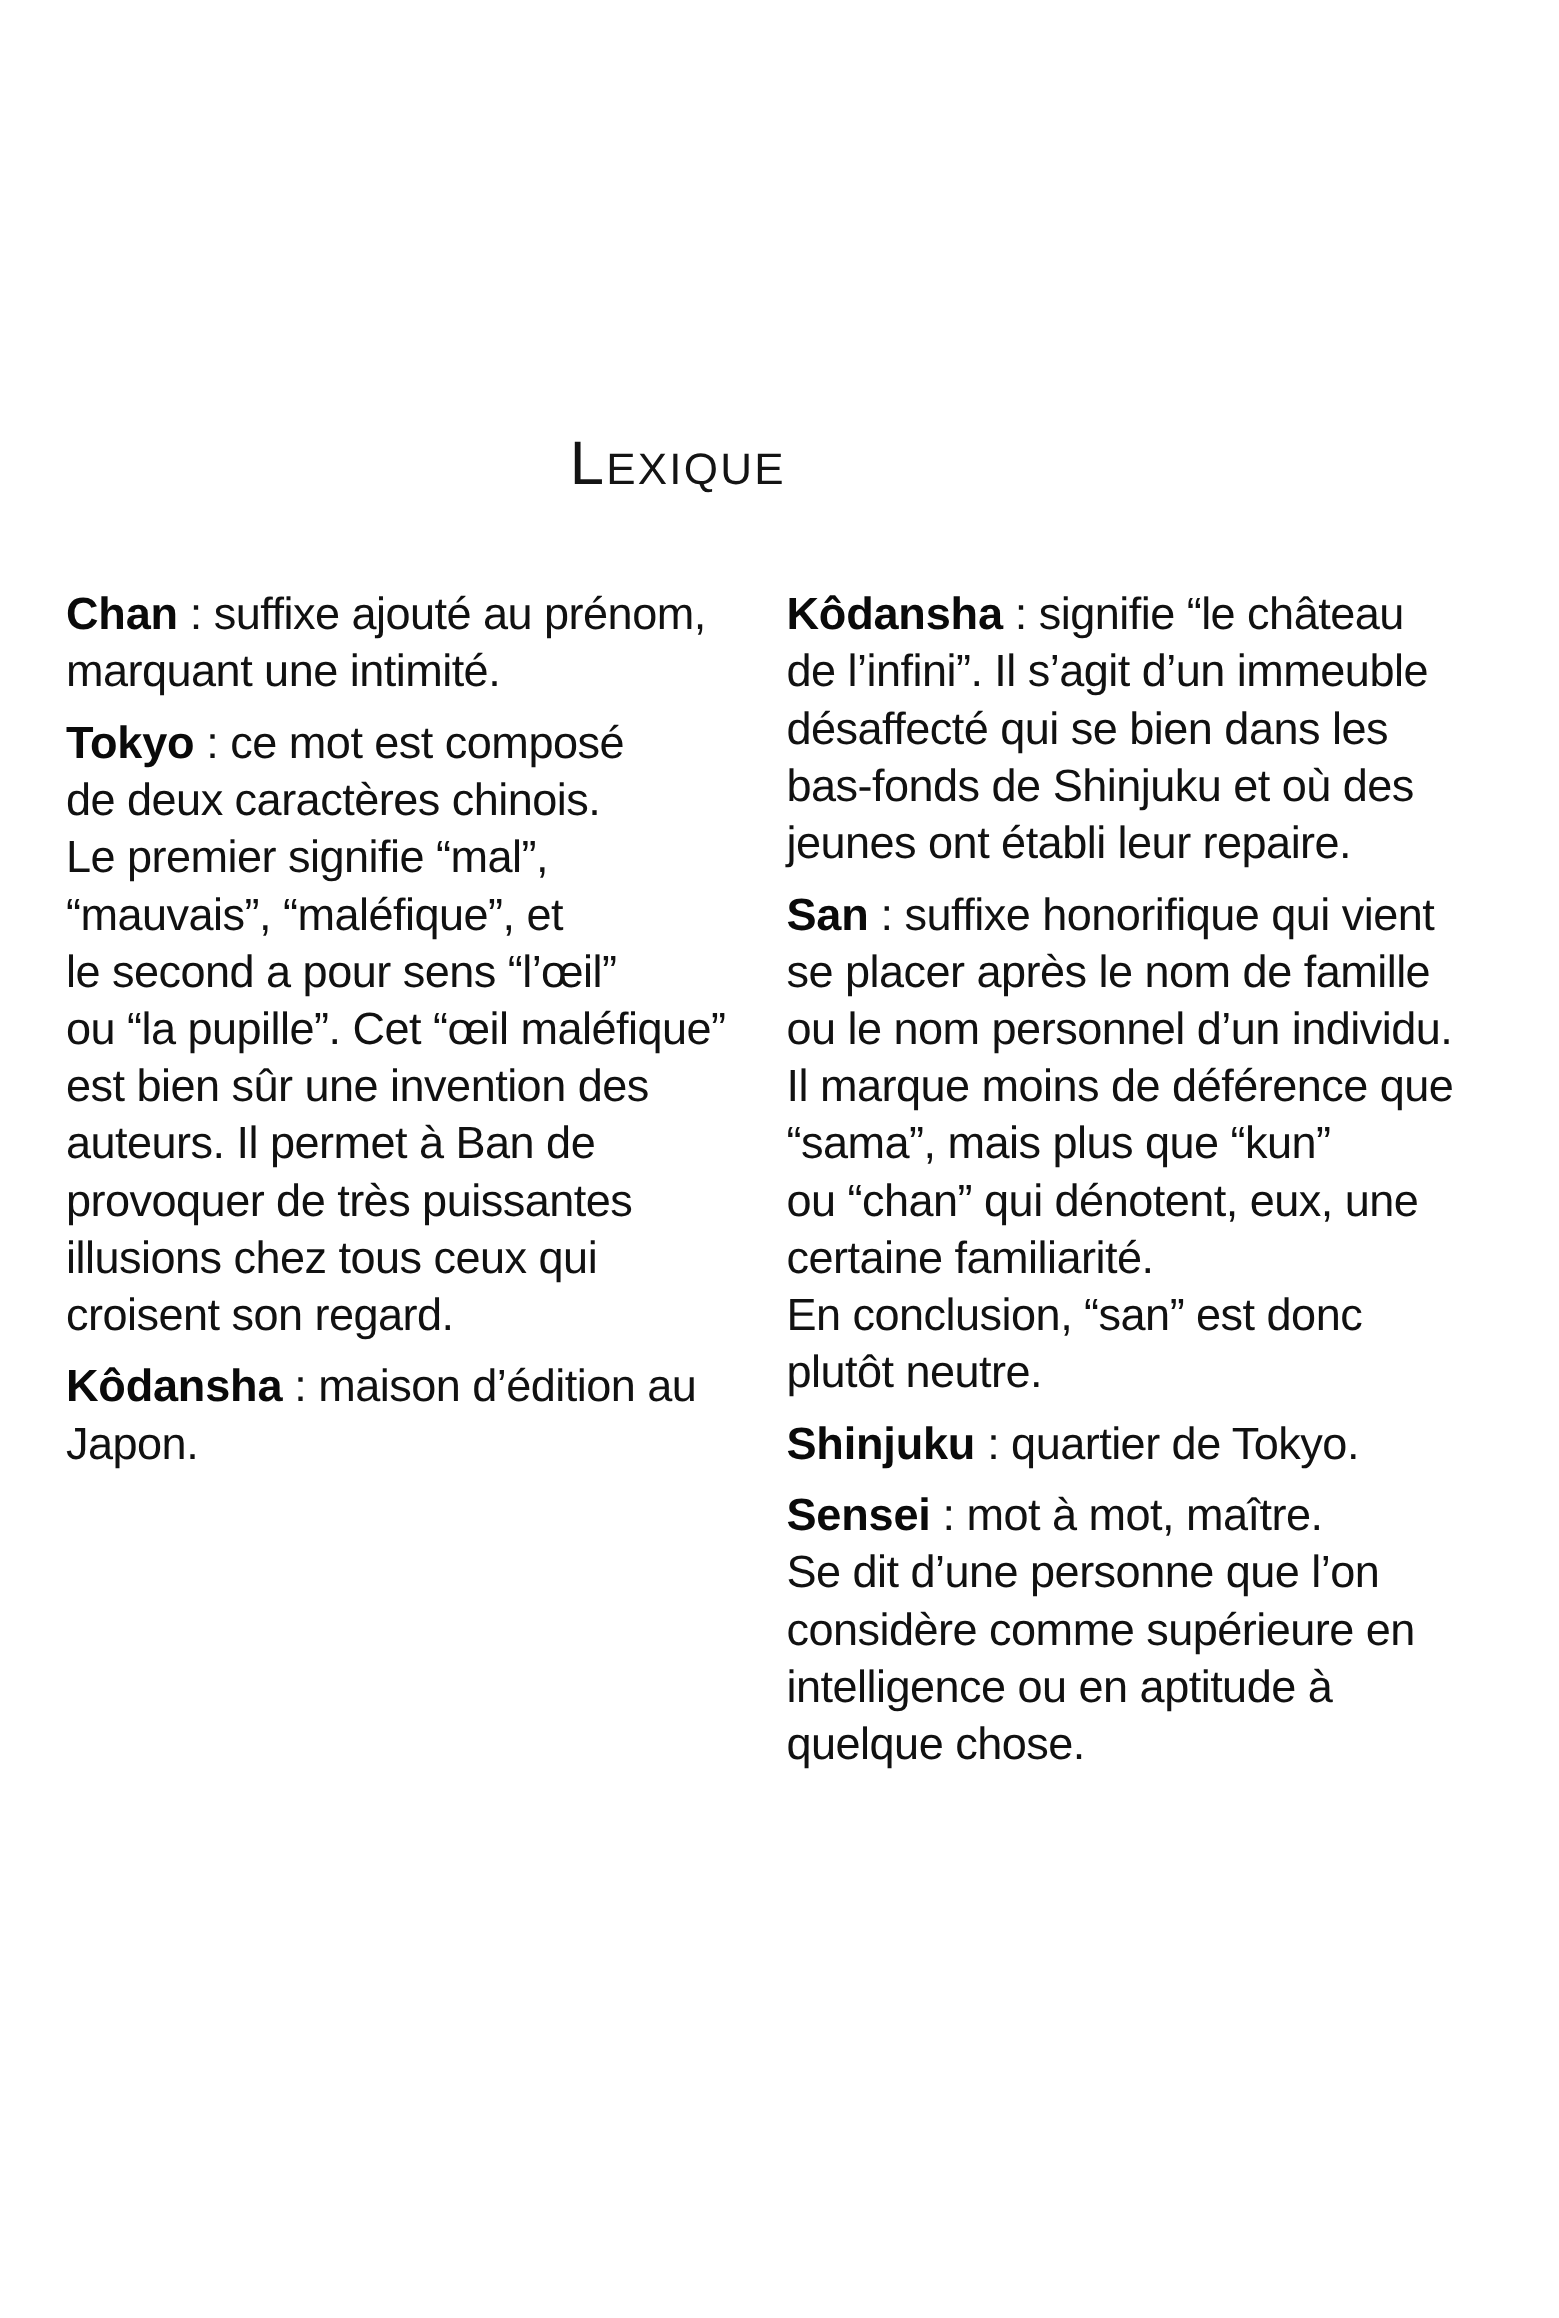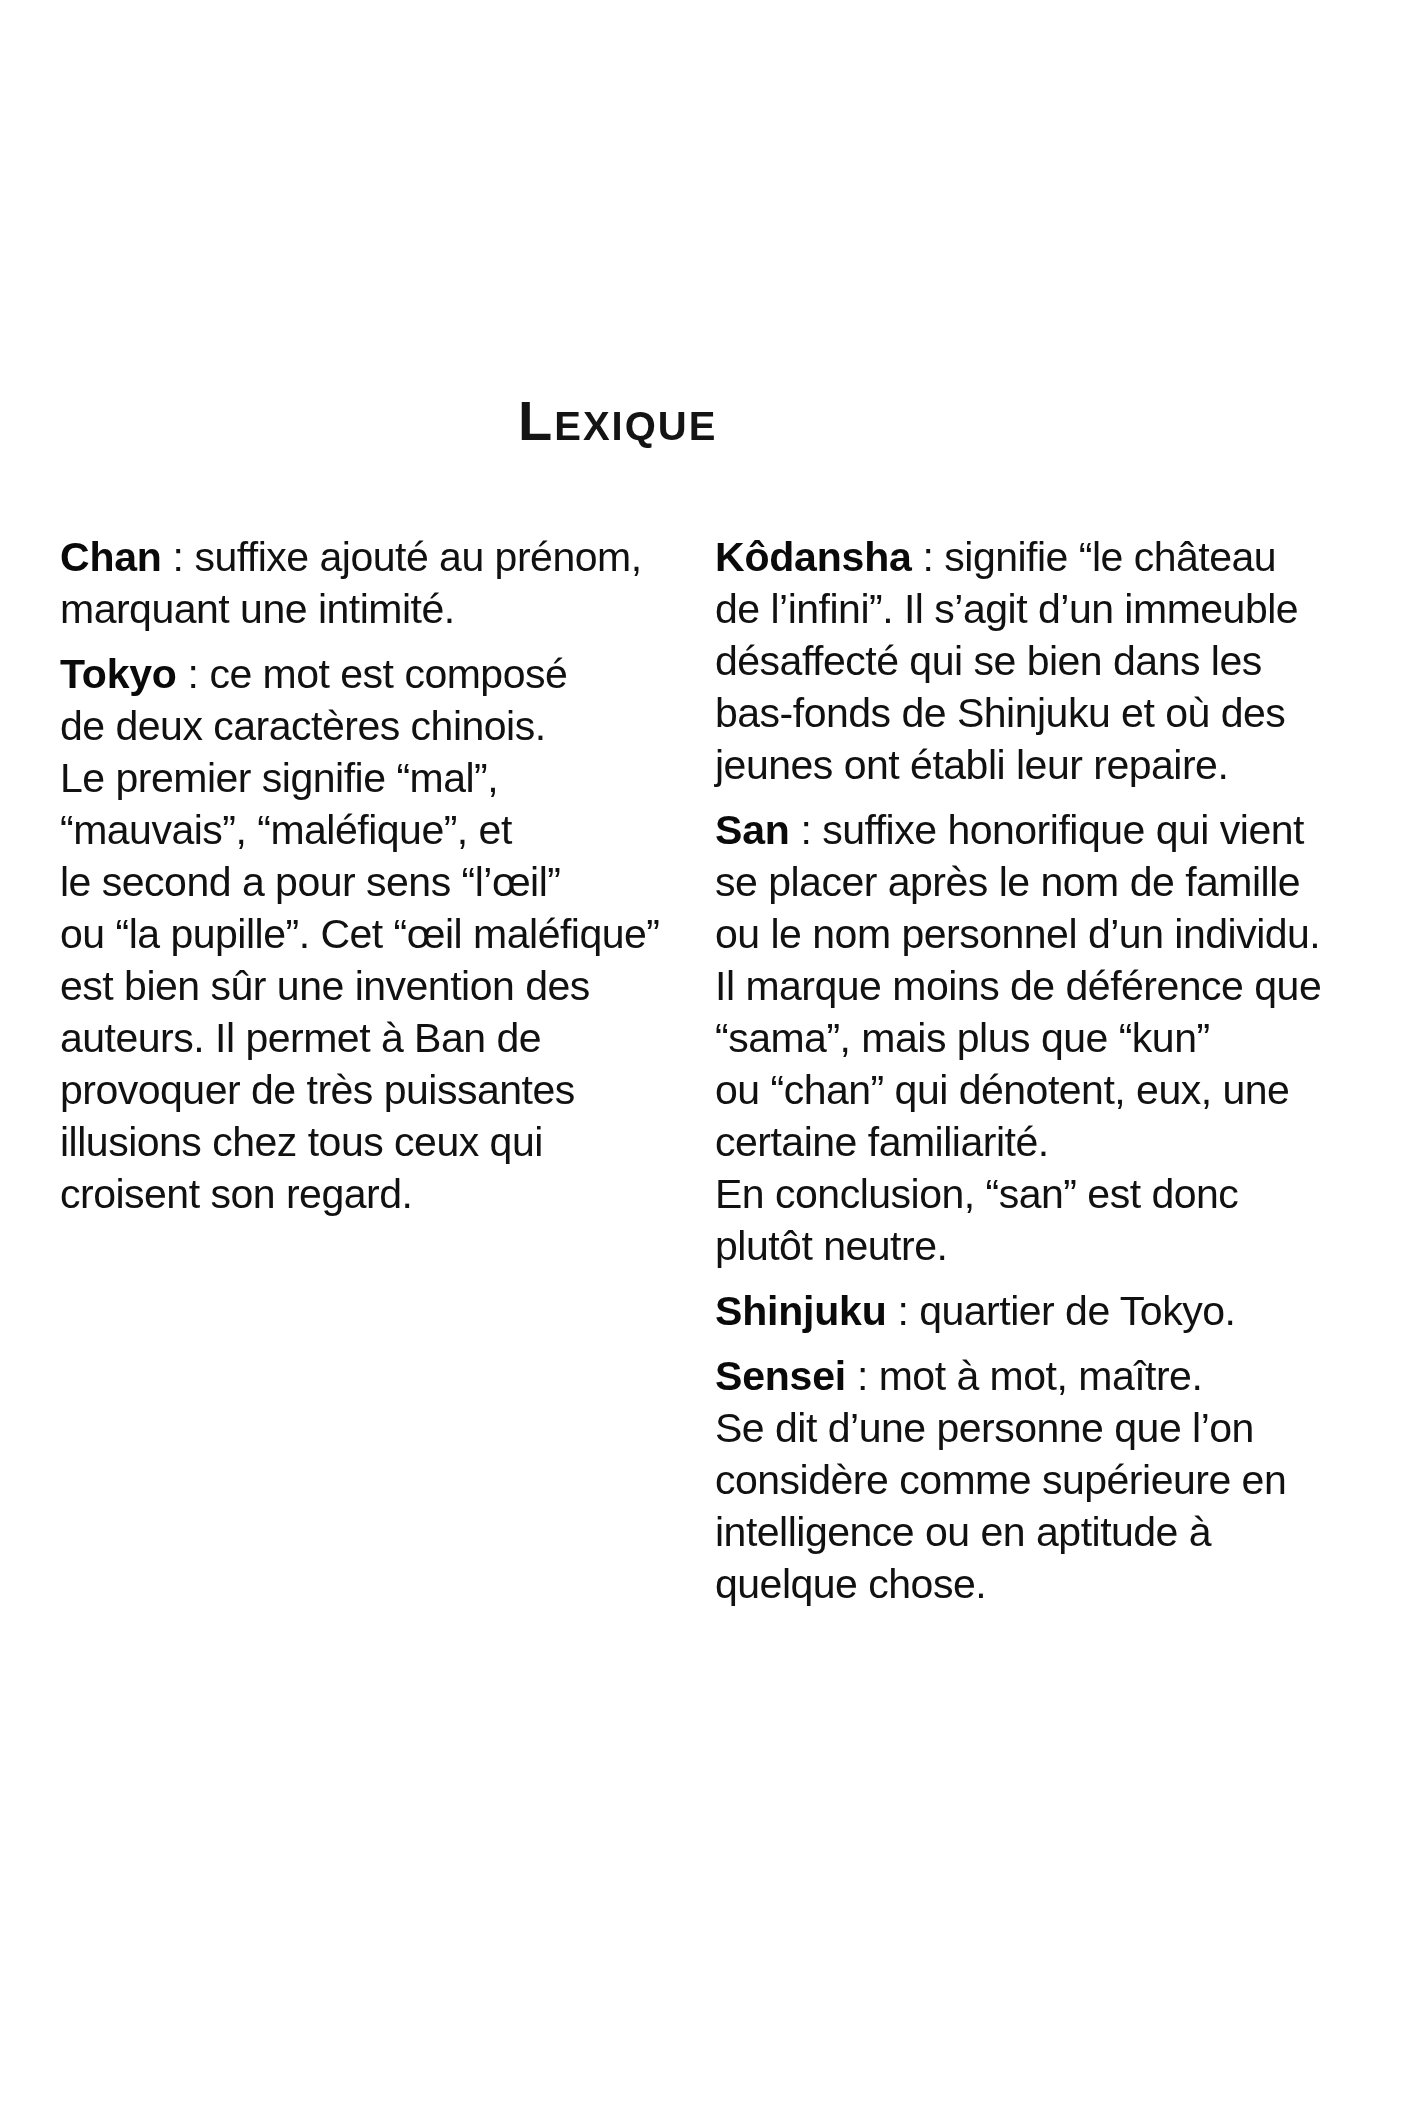--- a/index.html
+++ b/index.html
@@ -11,21 +11,21 @@
     width: 1417px;
     height: 2107px;
     position: relative;
     font-family: "Liberation Sans", sans-serif;
     color: #0b0b0b;
     overflow: hidden;
   }
   .page-title {
     display: inline-block;
     margin: 393px 0 0 518px;
-    font-weight: 700;
+    font-weight: 400;
     font-size: 40px;
     line-height: 56px;
     letter-spacing: 2px;
     text-transform: uppercase;
     color: #141414;
     white-space: nowrap;
   }
   .page-title::first-letter {
     font-size: 56px;
   }
@@ -77,20 +77,22 @@
 de deux caractères chinois.
 Le premier signifie “mal”,
 “mauvais”, “maléfique”, et
 le second a pour sens “l’œil”
 ou “la pupille”. Cet “œil maléfique”
 est bien sûr une invention des
 auteurs. Il permet à Ban de
 provoquer de très puissantes
 illusions chez tous ceux qui
 croisent son regard.</span></p>
+    <p class="entry"><b class="term">Kôdansha</b><span class="def"> : maison d’édition au
+Japon.</span></p>
   </div>
 
   <div class="col col-right">
     <p class="entry"><b class="term">Kôdansha</b><span class="def"> : signifie “le château
 de l’infini”. Il s’agit d’un immeuble
 désaffecté qui se bien dans les
 bas-fonds de Shinjuku et où des
 jeunes ont établi leur repaire.</span></p>
     <p class="entry"><b class="term">San</b><span class="def"> : suffixe honorifique qui vient
 se placer après le nom de famille

